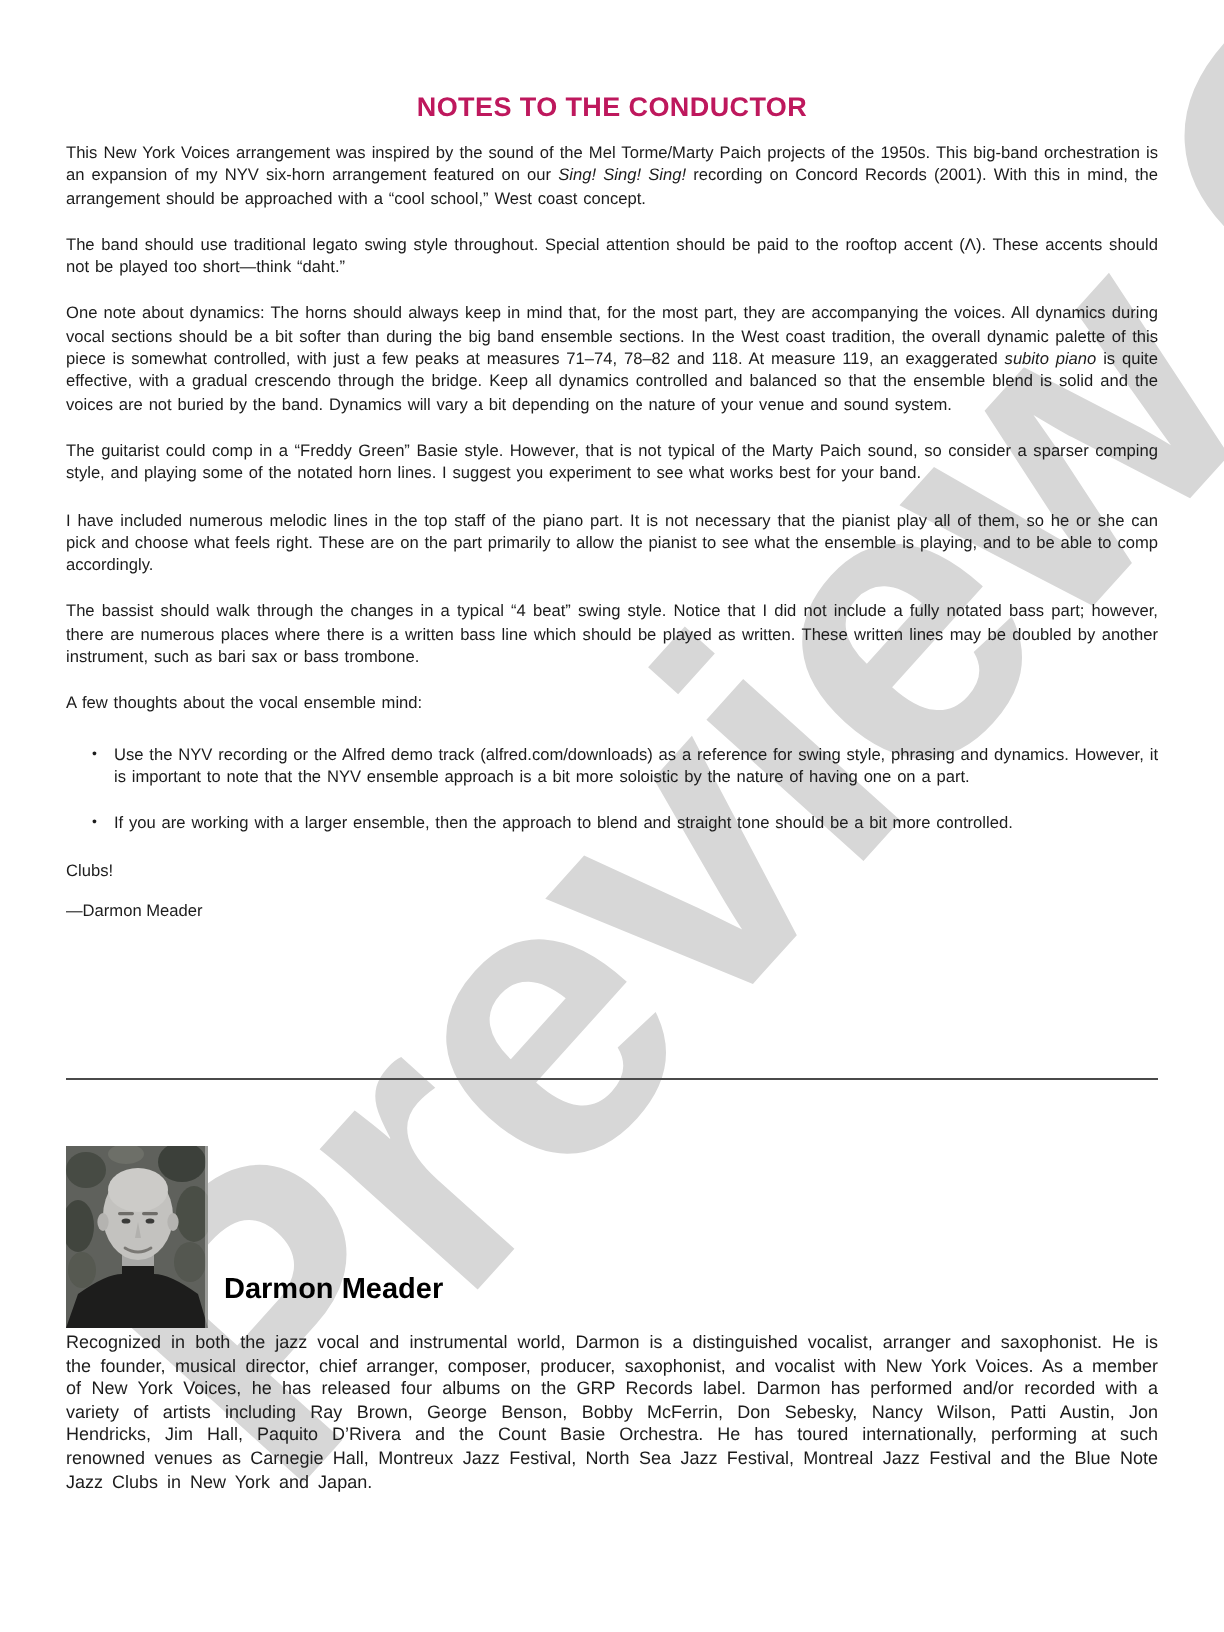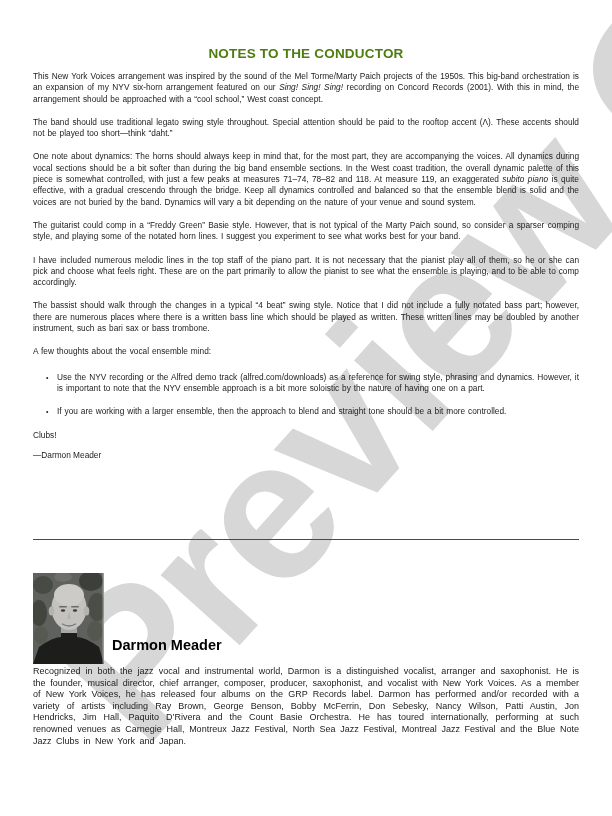--- a/index.html
+++ b/index.html
@@ -29,21 +29,21 @@
     position:absolute;
     left:33px;right:33px;top:0;
     z-index:1;
   }
   .title{
     margin:46px 0 10px 0;
     text-align:center;
     font-size:13.5px;
     font-weight:bold;
     letter-spacing:.2px;
-    color:#4d7c0f;
+    color:#be185d;
   }
   .para{
     margin:0 0 12px 0;
     font-size:8.3px;
     line-height:11.3px;
     text-align:justify;
     word-spacing:.6px;
   }
   .para .it{font-style:italic;}
   ul.bullets{

